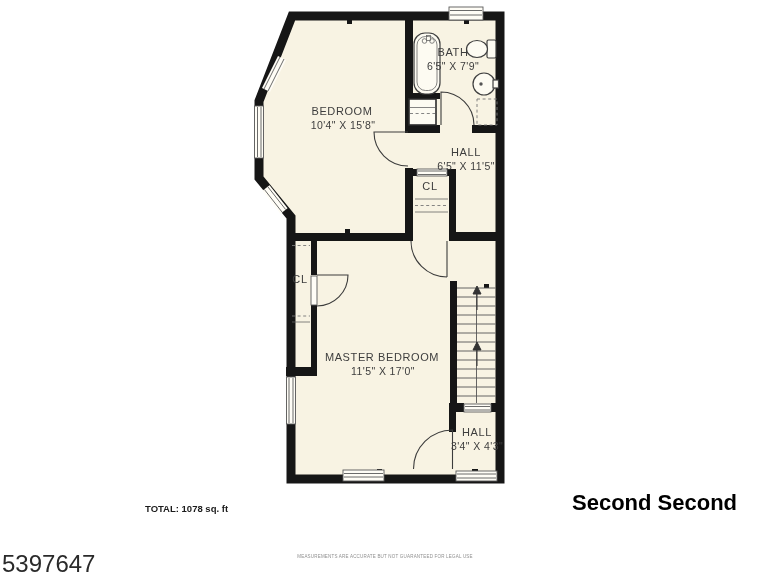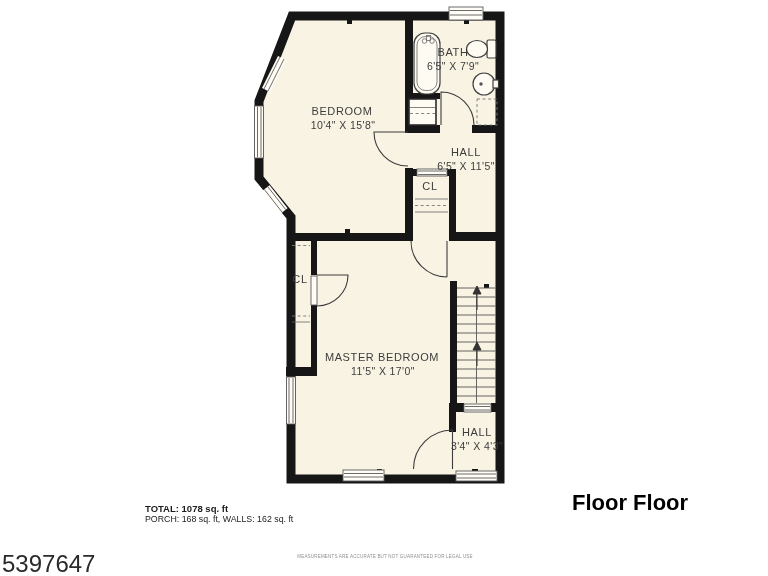--- a/index.html
+++ b/index.html
@@ -158,22 +158,21 @@
       <text class="room-name" x="300" y="283">CL</text>
       <text class="room-name" x="382" y="361">MASTER BEDROOM</text>
       <text class="room-dims" x="383" y="375">11'5" X 17'0"</text>
       <text class="room-name" x="477" y="436">HALL</text>
       <text class="room-dims" x="477" y="450">3'4" X 4'3"</text>
     </g>
   </svg>
 
   <div class="summary">
     <div class="total">TOTAL: 1078 sq. ft</div>
-    <div class="line">PORCH: 168 sq. ft, WALLS: 162 sq. ft</div>
   </div>
 
   <div class="disclaimer">MEASUREMENTS ARE ACCURATE BUT NOT GUARANTEED FOR LEGAL USE</div>
 
-  <div class="floor-title">Floor Floor</div>
+  <div class="floor-title">Second Second</div>
 
   <div class="listing-number">5397647</div>
 
 </div>
 
 </body></html>

